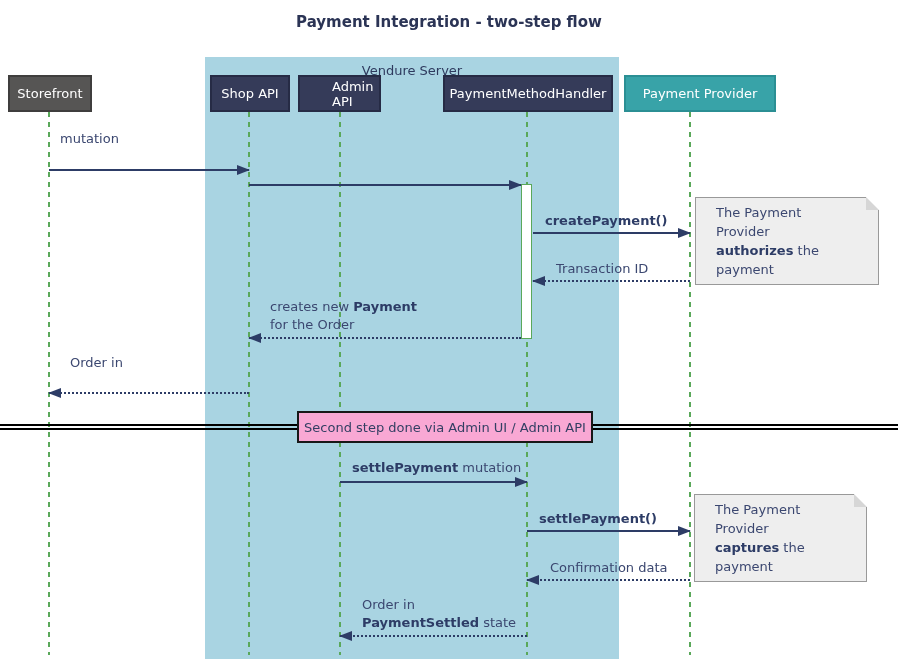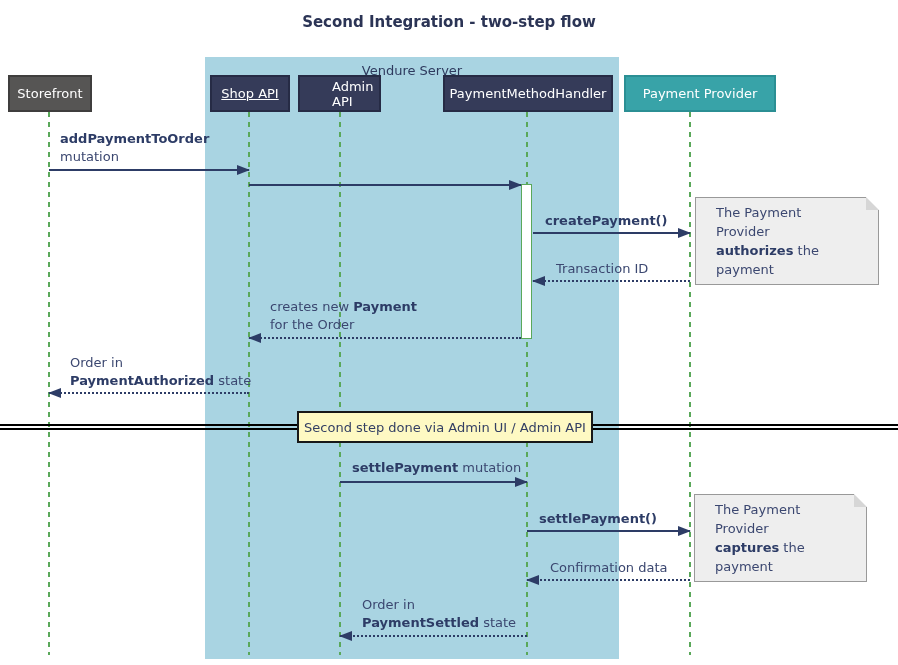--- a/index.html
+++ b/index.html
@@ -56,61 +56,60 @@
         padding:5px 20px;font-size:13px;line-height:19px;color:var(--ink-soft);z-index:4;}
   .note b{color:var(--ink);}
   .note::before{content:"";position:absolute;top:-1px;right:-1px;width:0;height:0;
         border-style:solid;border-width:0 13px 13px 0;
         border-color:#ffffff #ffffff #d6d6d6 #d6d6d6;}
   .note::after{content:"";position:absolute;top:12px;right:12px;width:1px;height:1px;}
 
   .divider-lines{position:absolute;left:0;top:424px;width:898px;height:6px;
         border-top:2px solid #000000;border-bottom:2px solid #000000;z-index:2;}
   .divider-box{position:absolute;left:297px;top:411px;width:296px;height:32px;
-        background:#fef9c3;border:2px solid #181818;z-index:4;
+        background:#f9a8d4;border:2px solid #181818;z-index:4;
         display:flex;align-items:center;justify-content:center;
         font-size:13px;color:#333f63;}
 </style>
 </head>
 <body>
 
 <div id="canvas">
 
-  <div class="title">Second Integration - two-step flow</div>
+  <div class="title">Payment Integration - two-step flow</div>
 
   <div class="frame">
     <div class="frame-label">Vendure Server</div>
   </div>
 
   <div class="lifeline" style="left:48px;"></div>
   <div class="lifeline" style="left:248px;"></div>
   <div class="lifeline" style="left:339px;"></div>
   <div class="lifeline" style="left:526px;"></div>
   <div class="lifeline" style="left:689px;"></div>
 
   <div class="participant p-gray" style="left:8px;width:84px;">
       <span>Storefront</span>
     </div>
-  <div class="participant p-navy" style="left:210px;width:80px;text-decoration:underline;">
+  <div class="participant p-navy" style="left:210px;width:80px;">
       <span>Shop API</span>
     </div>
   <div class="participant p-navy" style="left:298px;width:83px;padding-left:32px;">
       <span>Admin API</span>
     </div>
   <div class="participant p-navy" style="left:443px;width:170px;">
       <span>PaymentMethodHandler</span>
     </div>
   <div class="participant p-teal" style="left:624px;width:152px;">
       <span>Payment Provider</span>
     </div>
 
   <div class="activation"></div>
 
   <div class="mlabel" style="left:60px;top:130px;">
-    <div><b>addPaymentToOrder</b></div>
     <div>mutation</div>
   </div>
   <div class="arrow right" style="left:49px;top:169px;width:200px;"></div>
 
   <div class="arrow right" style="left:249px;top:184px;width:272px;"></div>
 
   <div class="mlabel" style="left:545px;top:212px;">
     <b>createPayment()</b>
   </div>
   <div class="arrow right" style="left:533px;top:232px;width:157px;"></div>
@@ -124,21 +123,20 @@
   <div class="arrow dotted left" style="left:533px;top:280px;width:157px;"></div>
 
   <div class="mlabel" style="left:270px;top:298px;">
     <div><span>creates new </span><b>Payment</b></div>
     <div>for the Order</div>
   </div>
   <div class="arrow dotted left" style="left:249px;top:337px;width:272px;"></div>
 
   <div class="mlabel" style="left:70px;top:354px;">
     <div>Order in</div>
-    <div><b>PaymentAuthorized</b><span> state</span></div>
   </div>
   <div class="arrow dotted left" style="left:49px;top:392px;width:200px;"></div>
 
   <div class="divider-lines"></div>
   <div class="divider-box">
     <span>Second step done via Admin UI / Admin API</span>
   </div>
 
   <div class="mlabel" style="left:352px;top:459px;">
     <b>settlePayment</b><span> mutation</span>

